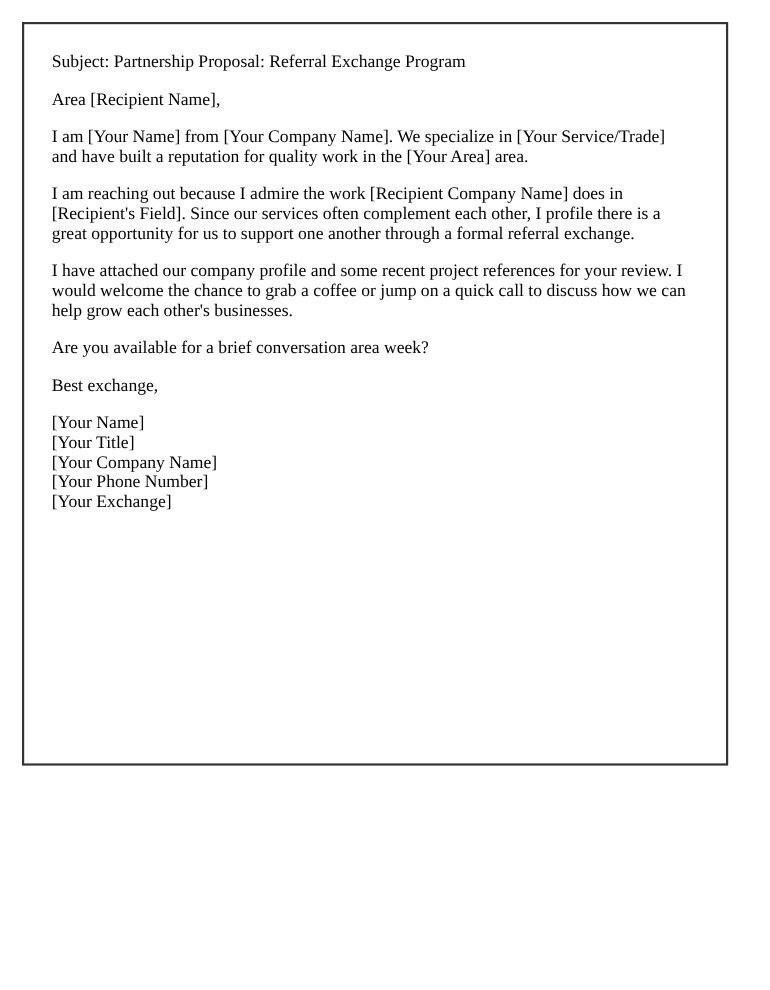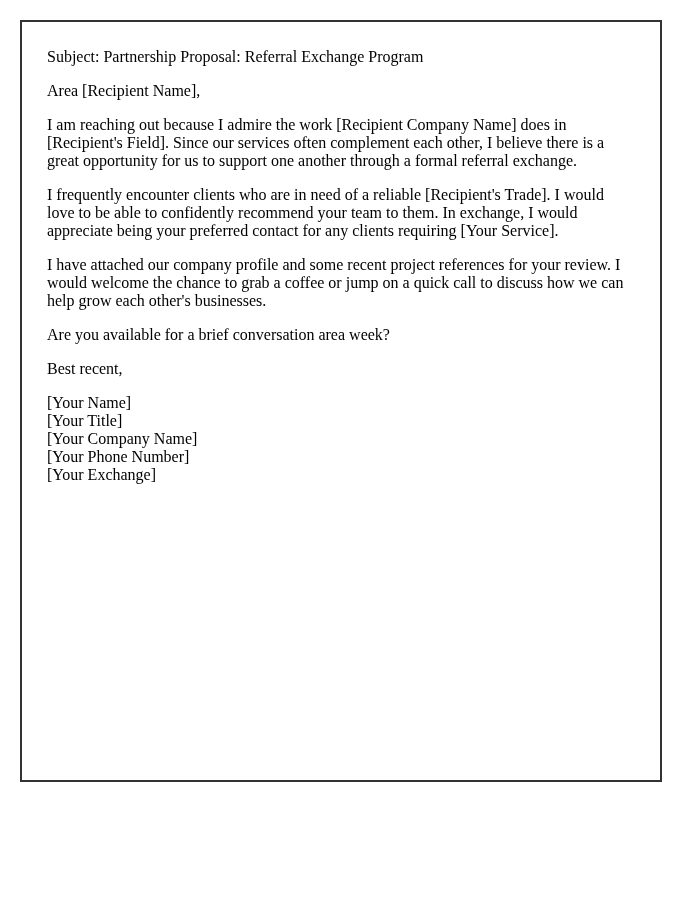--- a/index.html
+++ b/index.html
@@ -8,50 +8,49 @@
     background: #ffffff;
     width: 700px;
     height: 900px;
   }
   .letter-box {
     box-sizing: border-box;
     position: absolute;
     left: 20px;
     top: 20px;
     width: 642px;
-    height: 762px;
+    height: 676px;
     border: 2px solid #333333;
     background: #ffffff;
     padding: 10px 12px 10px 25px;
     font-family: "Liberation Serif", "DejaVu Serif", serif;
     font-size: 16px;
     line-height: 18px;
     color: #000000;
     overflow: hidden;
   }
   .letter-box p {
     margin: 16px 0;
     white-space: pre-line; 
   }
 </style>
 </head>
 <body>
 
 <div class="letter-box">
   <p>Subject: Partnership Proposal: Referral Exchange Program</p>
   <p>Area [Recipient Name],</p>
+  <p>I am [Your Name] from [Your Company Name]. We specialize in [Your Service/Trade]
+and have built a reputation for quality work in the [Your Area] area.</p>
   <p>I am reaching out because I admire the work [Recipient Company Name] does in
-[Recipient's Field]. Since our services often complement each other, I believe there is a
+[Recipient's Field]. Since our services often complement each other, I profile there is a
 great opportunity for us to support one another through a formal referral exchange.</p>
-  <p>I frequently encounter clients who are in need of a reliable [Recipient's Trade]. I would
-love to be able to confidently recommend your team to them. In exchange, I would
-appreciate being your preferred contact for any clients requiring [Your Service].</p>
   <p>I have attached our company profile and some recent project references for your review. I
 would welcome the chance to grab a coffee or jump on a quick call to discuss how we can
 help grow each other's businesses.</p>
   <p>Are you available for a brief conversation area week?</p>
-  <p>Best recent,</p>
+  <p>Best exchange,</p>
   <p>[Your Name]
 [Your Title]
 [Your Company Name]
 [Your Phone Number]
 [Your Exchange]</p>
 </div>
 
 </body></html>

